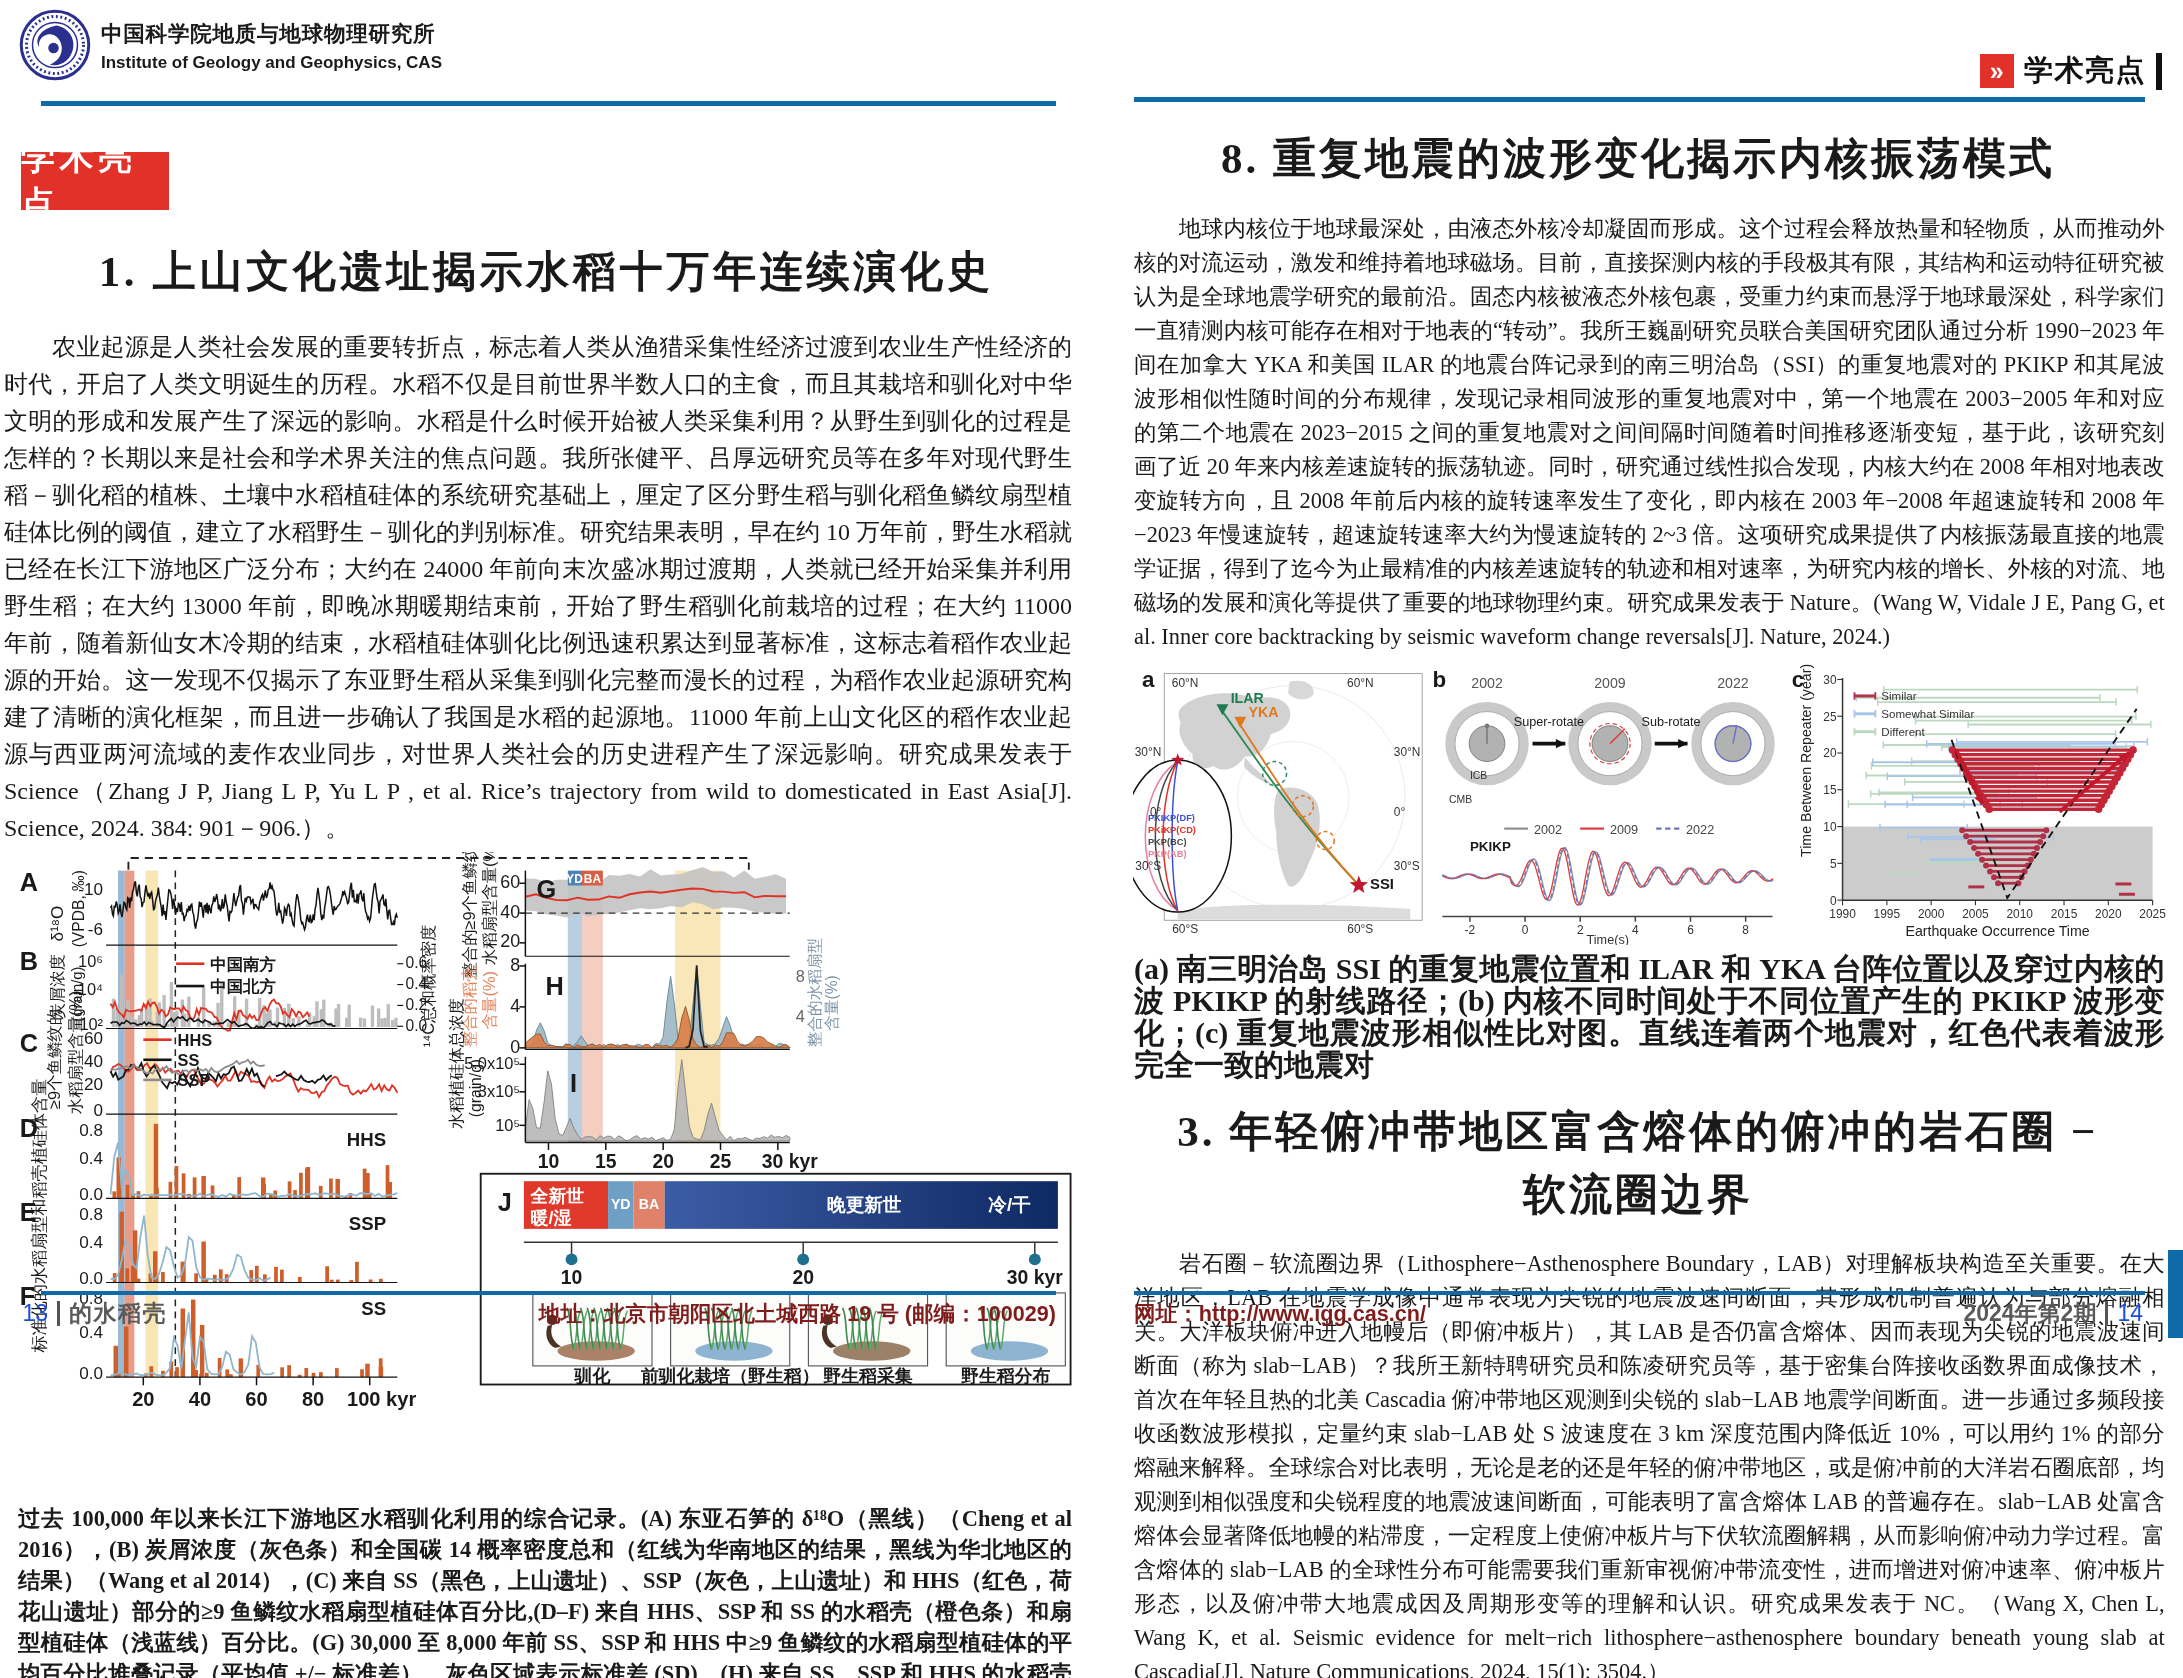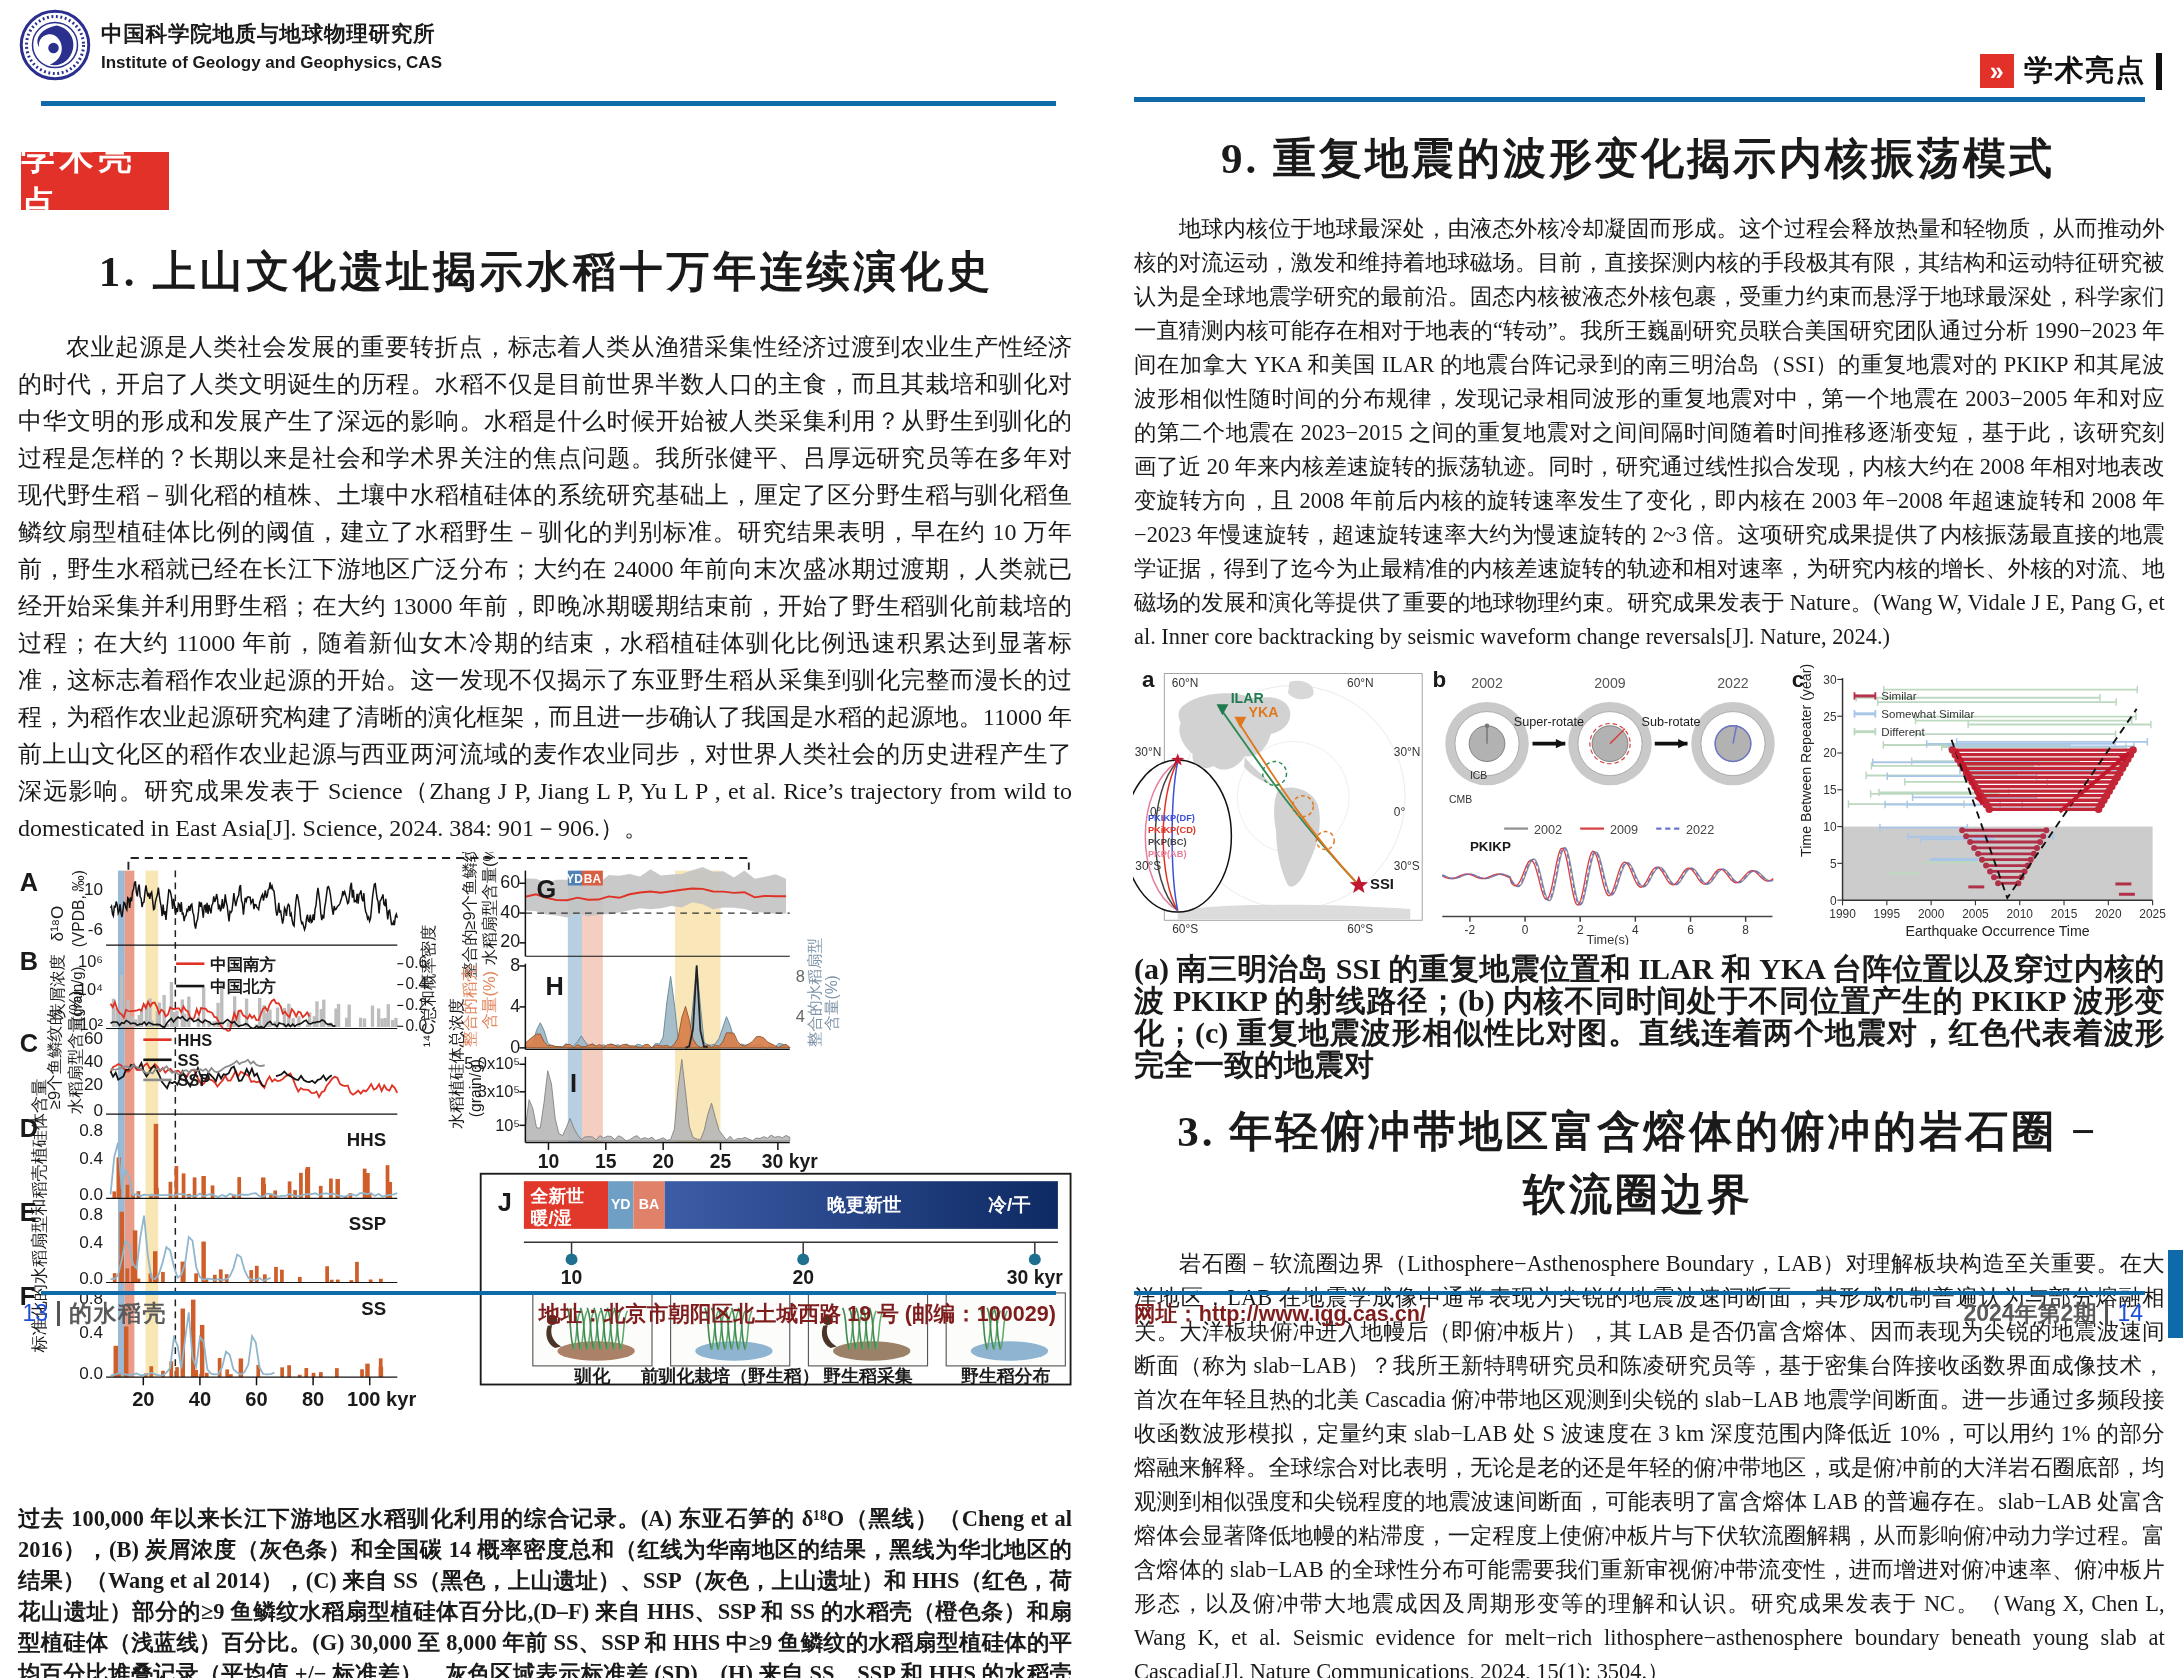--- a/index.html
+++ b/index.html
@@ -17,21 +17,21 @@
   .orgname .en{font-size:17px;font-weight:bold;margin-top:4.5px;}
   .rule{height:5.2px;background:#0e6aa8;margin:12px 36px 0 41px;}
   .rule-r{height:5.2px;background:#0e6aa8;margin:0 39px 0 42px;}
 
   .badge-red{margin:46px 0 0 21px;width:148px;height:58px;background:#e23128;color:#fff;
     font-family:"Liberation Sans","DejaVu Sans",sans-serif;font-size:34px;font-weight:bold;
     display:flex;align-items:center;justify-content:center;letter-spacing:4.5px;}
 
   .title-1{margin:33px 30px 0 30px;text-align:center;font-size:43px;font-weight:bold;letter-spacing:3.7px;}
   .body-text{font-size:24px;line-height:37px;text-align:justify;text-indent:2em;}
-  #body1{margin:28px 20px 0 18px;}
+  #body1{margin:28px 20px 0 4px;}
   .fig-caption{font-weight:600;text-align:justify;}
   #caption1{margin:9px 20px 0 18px;font-size:22.4px;line-height:31px;}
 
   
   .badge-row{position:relative;height:97px;}
   .hl-badge{position:absolute;right:22.4px;bottom:6px;display:flex;align-items:center;gap:10.4px;
     font-family:"Liberation Sans","DejaVu Sans",sans-serif;}
   .hl-chev{width:34px;height:34px;background:#e23128;color:#fff;font-size:25px;font-weight:bold;
     display:flex;align-items:center;justify-content:center;}
   .hl-text{font-size:29px;font-weight:bold;letter-spacing:1.5px;color:#111;}
@@ -531,21 +531,21 @@
 <div class="page" id="page-right">
   <div class="badge-row">
     <div class="hl-badge">
       <div class="hl-chev">»</div>
       <div class="hl-text">学术亮点</div>
       <div class="hl-bar"></div>
     </div>
   </div>
   <div class="rule-r"></div>
 
-  <h1 class="title-2">9. 重复地震的波形变化揭示内核振荡模式</h1>
+  <h1 class="title-2">8. 重复地震的波形变化揭示内核振荡模式</h1>
   <p class="body-text" id="body2">地球内核位于地球最深处，由液态外核冷却凝固而形成。这个过程会释放热量和轻物质，从而推动外核的对流运动，激发和维持着地球磁场。目前，直接探测内核的手段极其有限，其结构和运动特征研究被认为是全球地震学研究的最前沿。固态内核被液态外核包裹，受重力约束而悬浮于地球最深处，科学家们一直猜测内核可能存在相对于地表的“转动”。我所王巍副研究员联合美国研究团队通过分析 1990−2023 年间在加拿大 YKA 和美国 ILAR 的地震台阵记录到的南三明治岛（SSI）的重复地震对的 PKIKP 和其尾波波形相似性随时间的分布规律，发现记录相同波形的重复地震对中，第一个地震在 2003−2005 年和对应的第二个地震在 2023−2015 之间的重复地震对之间间隔时间随着时间推移逐渐变短，基于此，该研究刻画了近 20 年来内核差速旋转的振荡轨迹。同时，研究通过线性拟合发现，内核大约在 2008 年相对地表改变旋转方向，且 2008 年前后内核的旋转速率发生了变化，即内核在 2003 年−2008 年超速旋转和 2008 年−2023 年慢速旋转，超速旋转速率大约为慢速旋转的 2~3 倍。这项研究成果提供了内核振荡最直接的地震学证据，得到了迄今为止最精准的内核差速旋转的轨迹和相对速率，为研究内核的增长、外核的对流、地磁场的发展和演化等提供了重要的地球物理约束。研究成果发表于 Nature。(Wang W, Vidale J E, Pang G, et al. Inner core backtracking by seismic waveform change reversals[J]. Nature, 2024.)</p>
 
   <figure class="figwrap" id="fig2wrap">
     <svg id="fig2svg" width="1036" height="282" viewBox="0 0 1390 378">
         <g>
           <text x="12" y="32" font-size="30" fill="#1a1a1a" font-weight="bold">a</text>
           <rect x="42" y="14" width="346" height="331" fill="#fff" stroke="#999" stroke-width="1.2"></rect>
           <circle cx="215" cy="180" r="150" fill="none" stroke="#e3e3e3"></circle>
           <circle cx="215" cy="180" r="75" fill="none" stroke="#e8e8e8"></circle>
           <path d="M70,55 C95,38 135,36 165,48 C185,42 205,48 210,62 C215,80 200,92 185,95 C180,115 165,128 150,125 C140,142 120,148 108,138 C92,146 78,138 80,122 C68,112 58,95 64,80 C58,68 62,60 70,55 Z" fill="#d2d2d2"></path>

